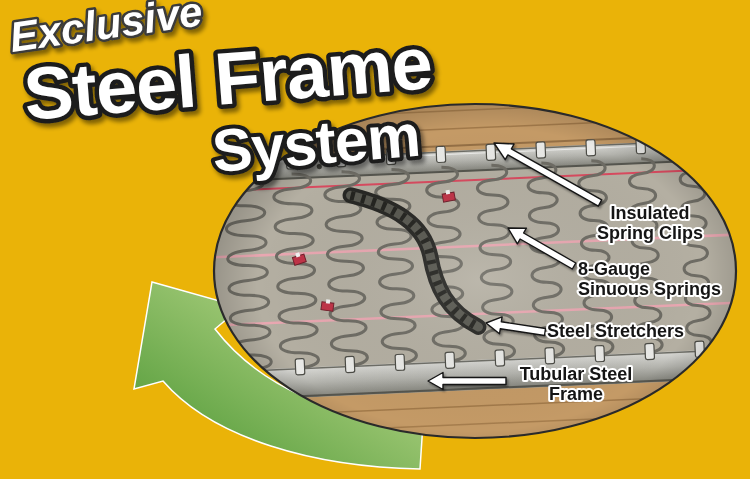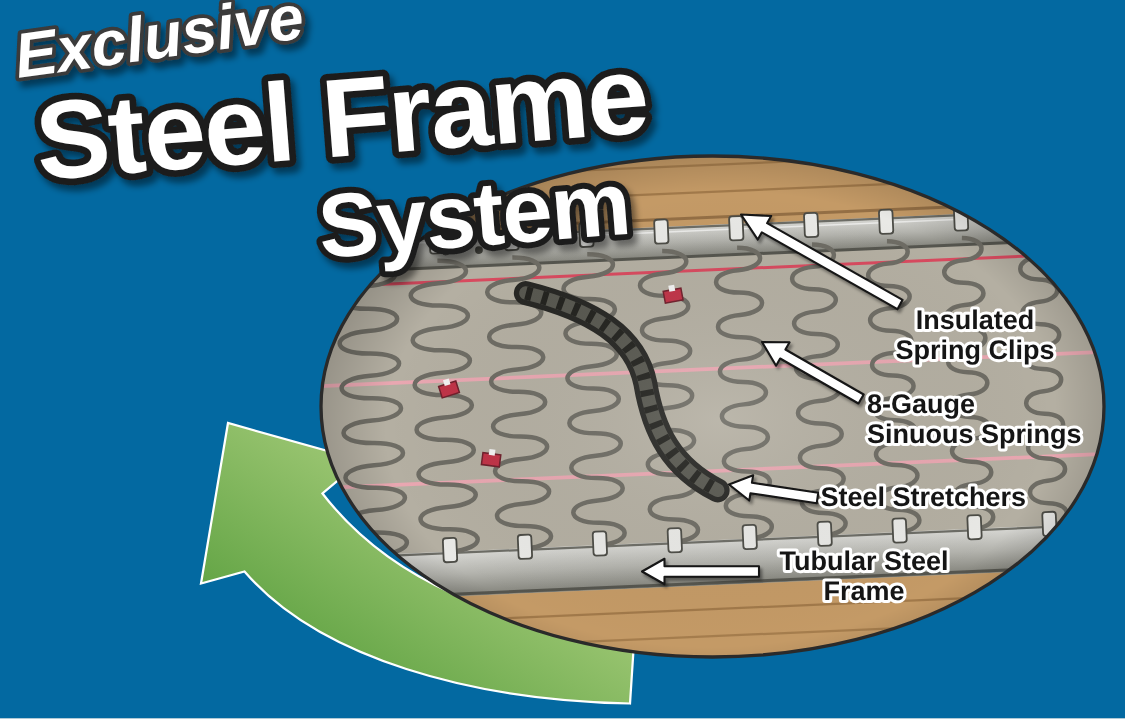--- a/index.html
+++ b/index.html
@@ -1,16 +1,16 @@
 <!DOCTYPE html>
 <html><head>
 <meta charset="utf-8">
 <style>
   html,body{margin:0;padding:0;background:#fff;}
-  #stage{position:relative;width:750px;height:479px;background:#0369a1;overflow:hidden;
+  #stage{position:relative;width:750px;height:479px;background:#eab308;overflow:hidden;
          font-family:"Liberation Sans",sans-serif;}
   svg{display:block;}
   .title-exclusive{font-family:"Liberation Sans",sans-serif;font-weight:bold;font-style:italic;
                    font-size:42px;paint-order:stroke;stroke-linejoin:round;stroke-linecap:round;}
   .title-main{font-family:"Liberation Sans",sans-serif;font-weight:bold;font-size:74px;
               paint-order:stroke;stroke-linejoin:round;stroke-linecap:round;letter-spacing:-1px;}
   .title-sub{font-family:"Liberation Sans",sans-serif;font-weight:bold;font-size:60px;
              paint-order:stroke;stroke-linejoin:round;stroke-linecap:round;letter-spacing:-1px;}
   .callout-text{font-family:"Liberation Sans",sans-serif;font-weight:bold;font-size:18px;
                 fill:#151515;stroke:#ffffff;stroke-width:4px;paint-order:stroke;

